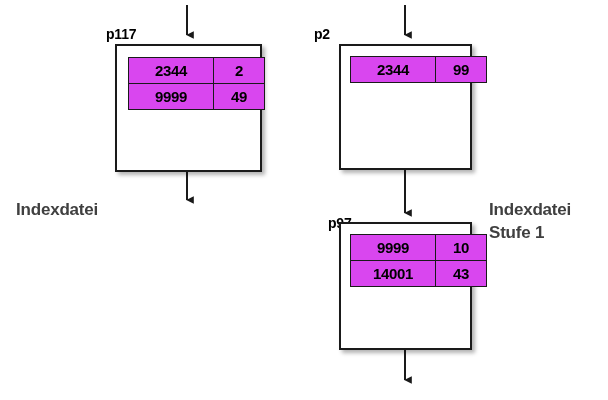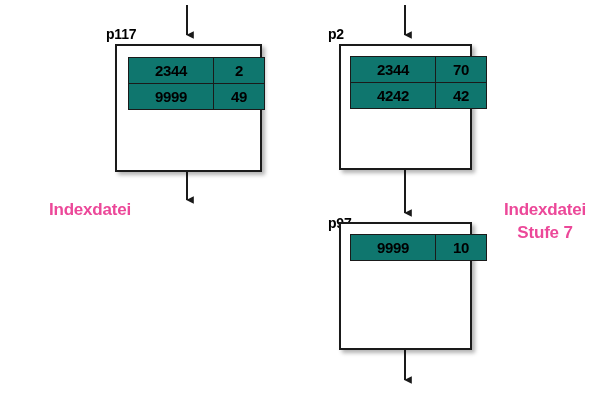--- a/index.html
+++ b/index.html
@@ -46,45 +46,45 @@
     font-weight: 700;
     color: #000000;
     letter-spacing: -0.2px;
     white-space: nowrap;
   }
 
   
   .entry-table {
     position: absolute;
     border-collapse: collapse;
-    background: #0f766e;
+    background: #d946ef;
   }
   .entry-table td {
     border: 1.5px solid #1a1a1a;
     height: 25px;
     padding: 0 4px;
     text-align: center;
     vertical-align: middle;
     font-family: "Liberation Sans", sans-serif;
     font-size: 15px;
     font-weight: 700;
     color: #000000;
     letter-spacing: -0.3px;
   }
   .entry-table td.col-key   { width: 76px; }
   .entry-table td.col-value { width: 42px; }
 
   
   .side-caption {
     position: absolute;
-    text-align: center;
+    text-align: left;
     font-family: "Liberation Sans", sans-serif;
     font-size: 17px;
     font-weight: 700;
-    color: #ec4899;
+    color: #404040;
     line-height: 23px;
     letter-spacing: -0.2px;
     white-space: nowrap;
   }
 </style>
 </head>
 <body>
 
 <div id="canvas">
 
@@ -111,49 +111,49 @@
           <tr>
             <td class="col-key">2344</td>
             <td class="col-value">2</td>
           </tr>
           <tr>
             <td class="col-key">9999</td>
             <td class="col-value">49</td>
           </tr>
         </tbody>
       </table>
-      <div class="box-label" style="left: 328px; top: 26px;">p2</div>
+      <div class="box-label" style="left: 314px; top: 26px;">p2</div>
       <div class="page-box" style="left: 339px; top: 44px; width: 133px; height: 126px;"></div>
       <table class="entry-table" style="left: 350px; top: 56px;">
         <tbody>
           <tr>
             <td class="col-key">2344</td>
-            <td class="col-value">70</td>
-          </tr>
-          <tr>
-            <td class="col-key">4242</td>
-            <td class="col-value">42</td>
+            <td class="col-value">99</td>
           </tr>
         </tbody>
       </table>
       <div class="box-label" style="left: 328px; top: 215px;">p97</div>
       <div class="page-box" style="left: 339px; top: 222px; width: 133px; height: 128px;"></div>
       <table class="entry-table" style="left: 350px; top: 234px;">
         <tbody>
           <tr>
             <td class="col-key">9999</td>
             <td class="col-value">10</td>
           </tr>
+          <tr>
+            <td class="col-key">14001</td>
+            <td class="col-value">43</td>
+          </tr>
         </tbody>
       </table>
     </div>
 
   <div id="captions-layer">
       <div class="side-caption" style="left: 16px; top: 198px; width: 148px;">
         <div>Indexdatei</div>
       </div>
       <div class="side-caption" style="left: 489px; top: 198px; width: 112px;">
         <div>Indexdatei</div>
-        <div>Stufe 7</div>
+        <div>Stufe 1</div>
       </div>
     </div>
 
 </div>
 
 </body></html>

